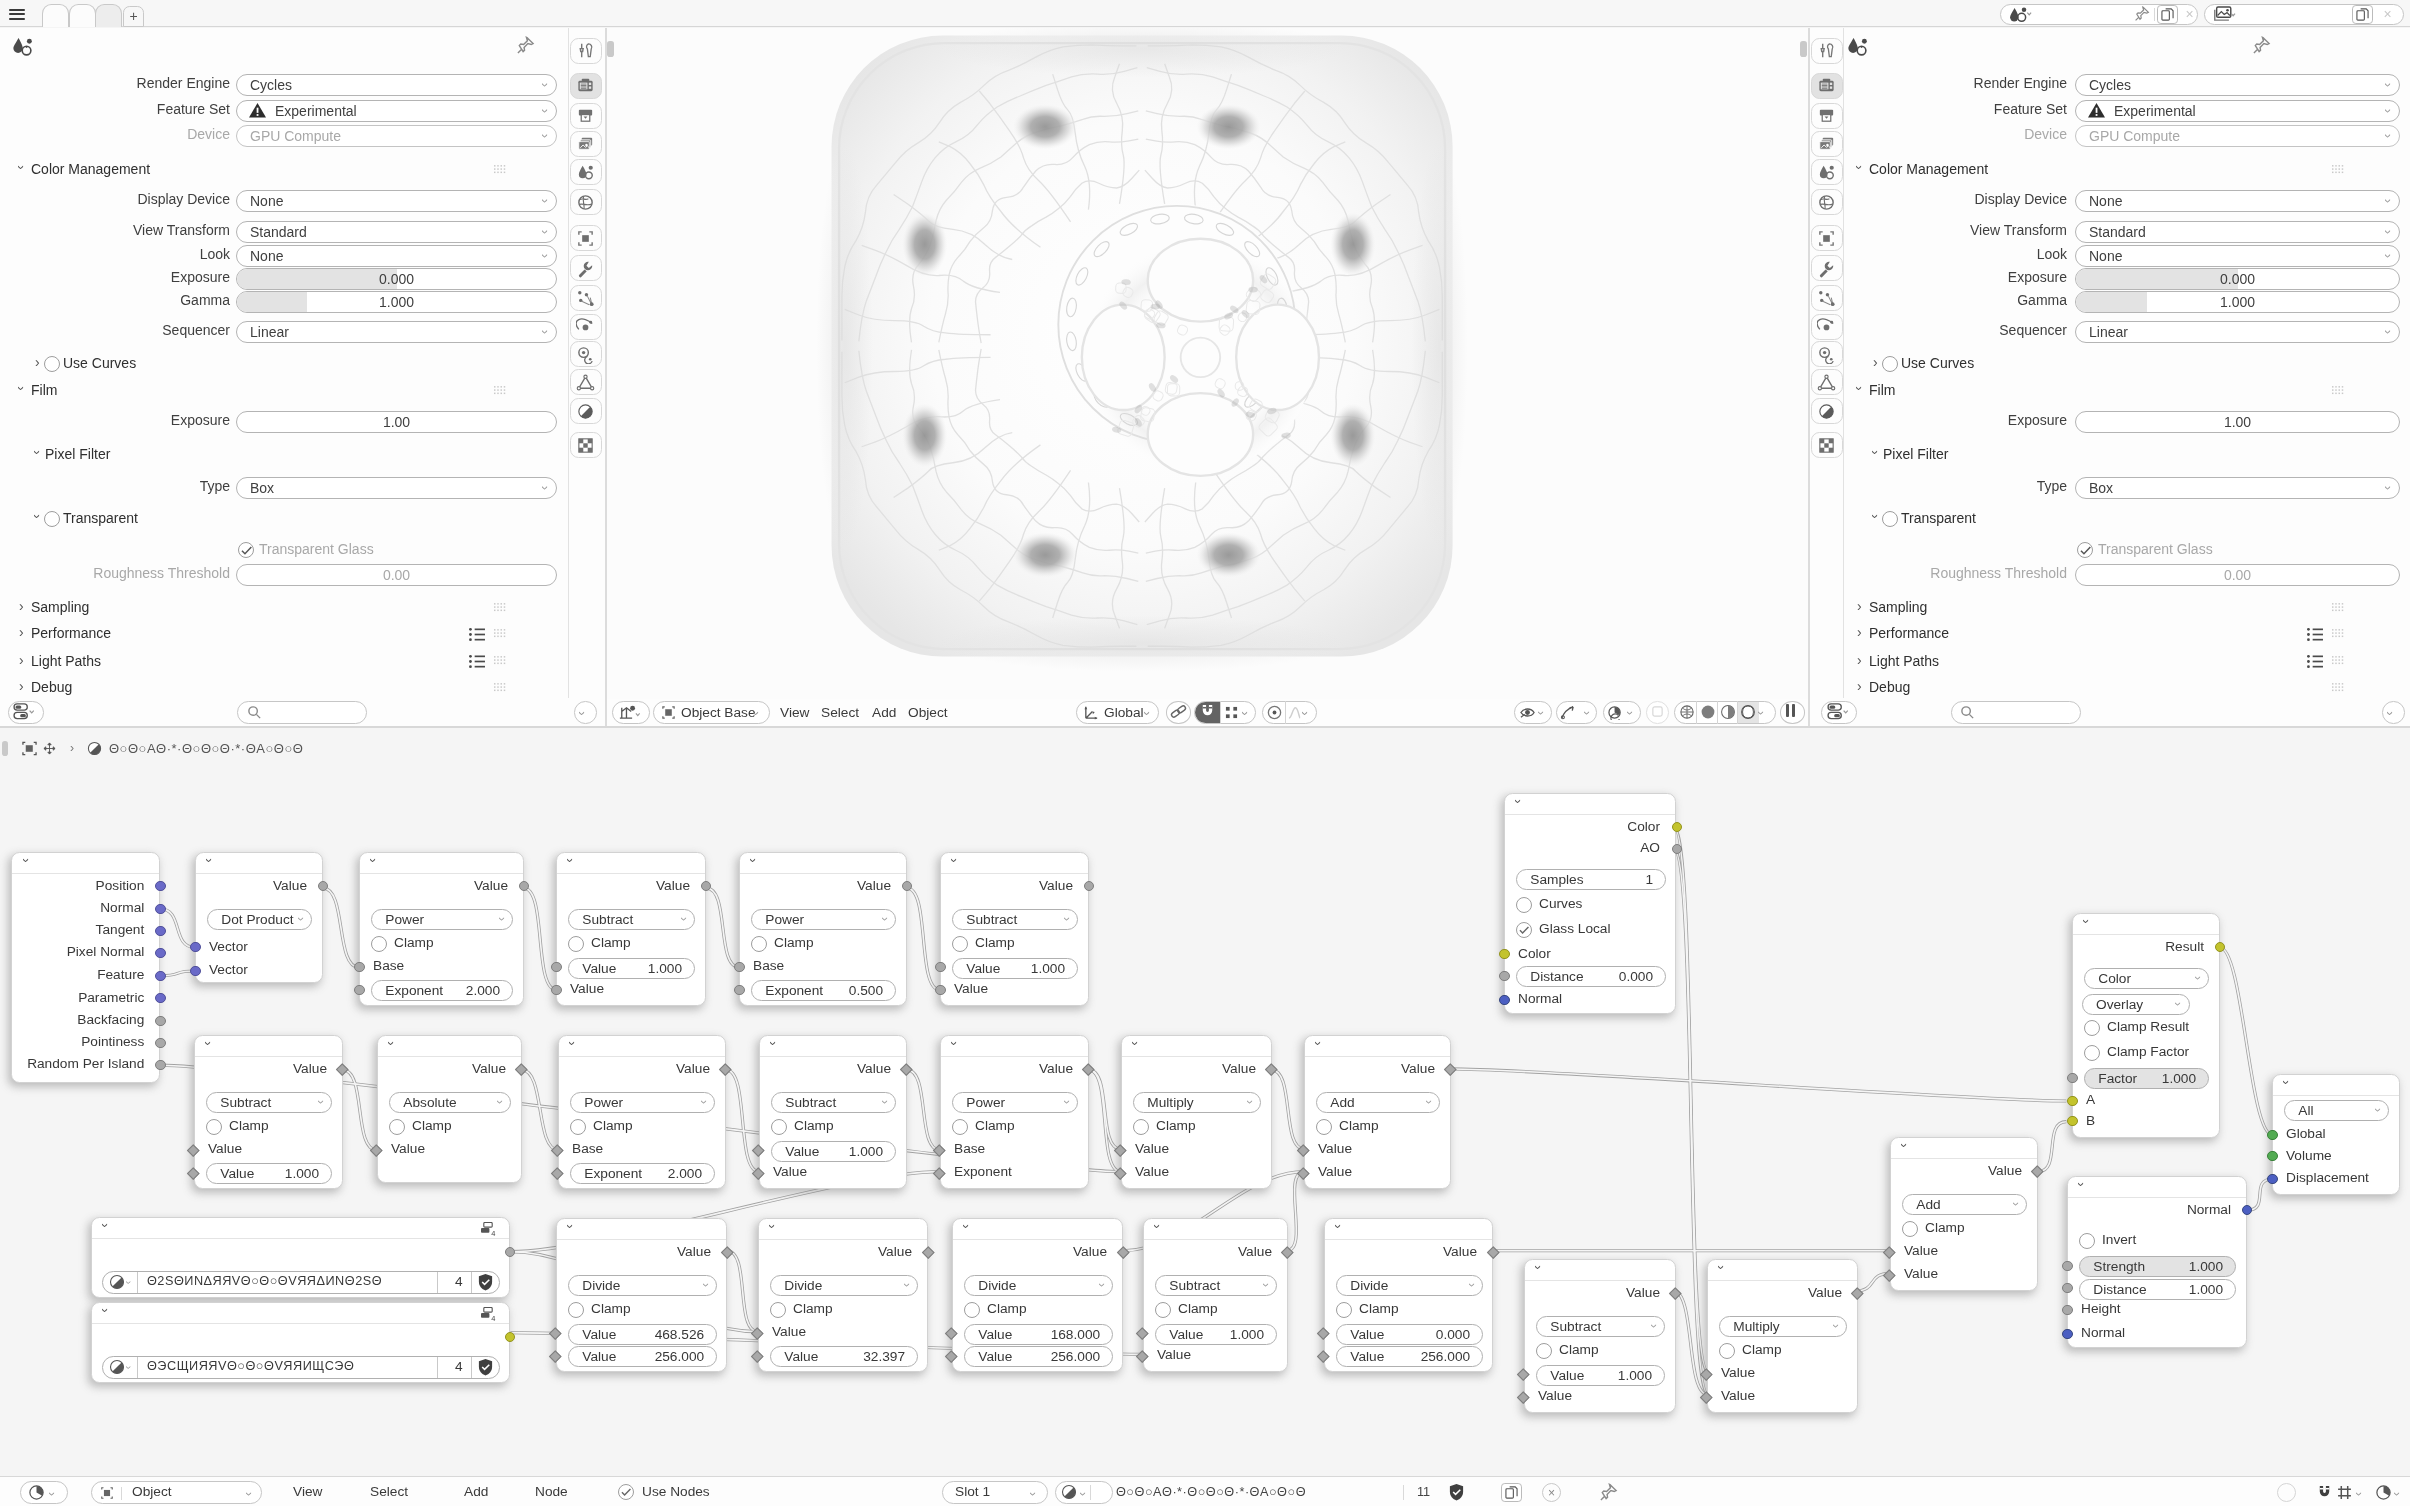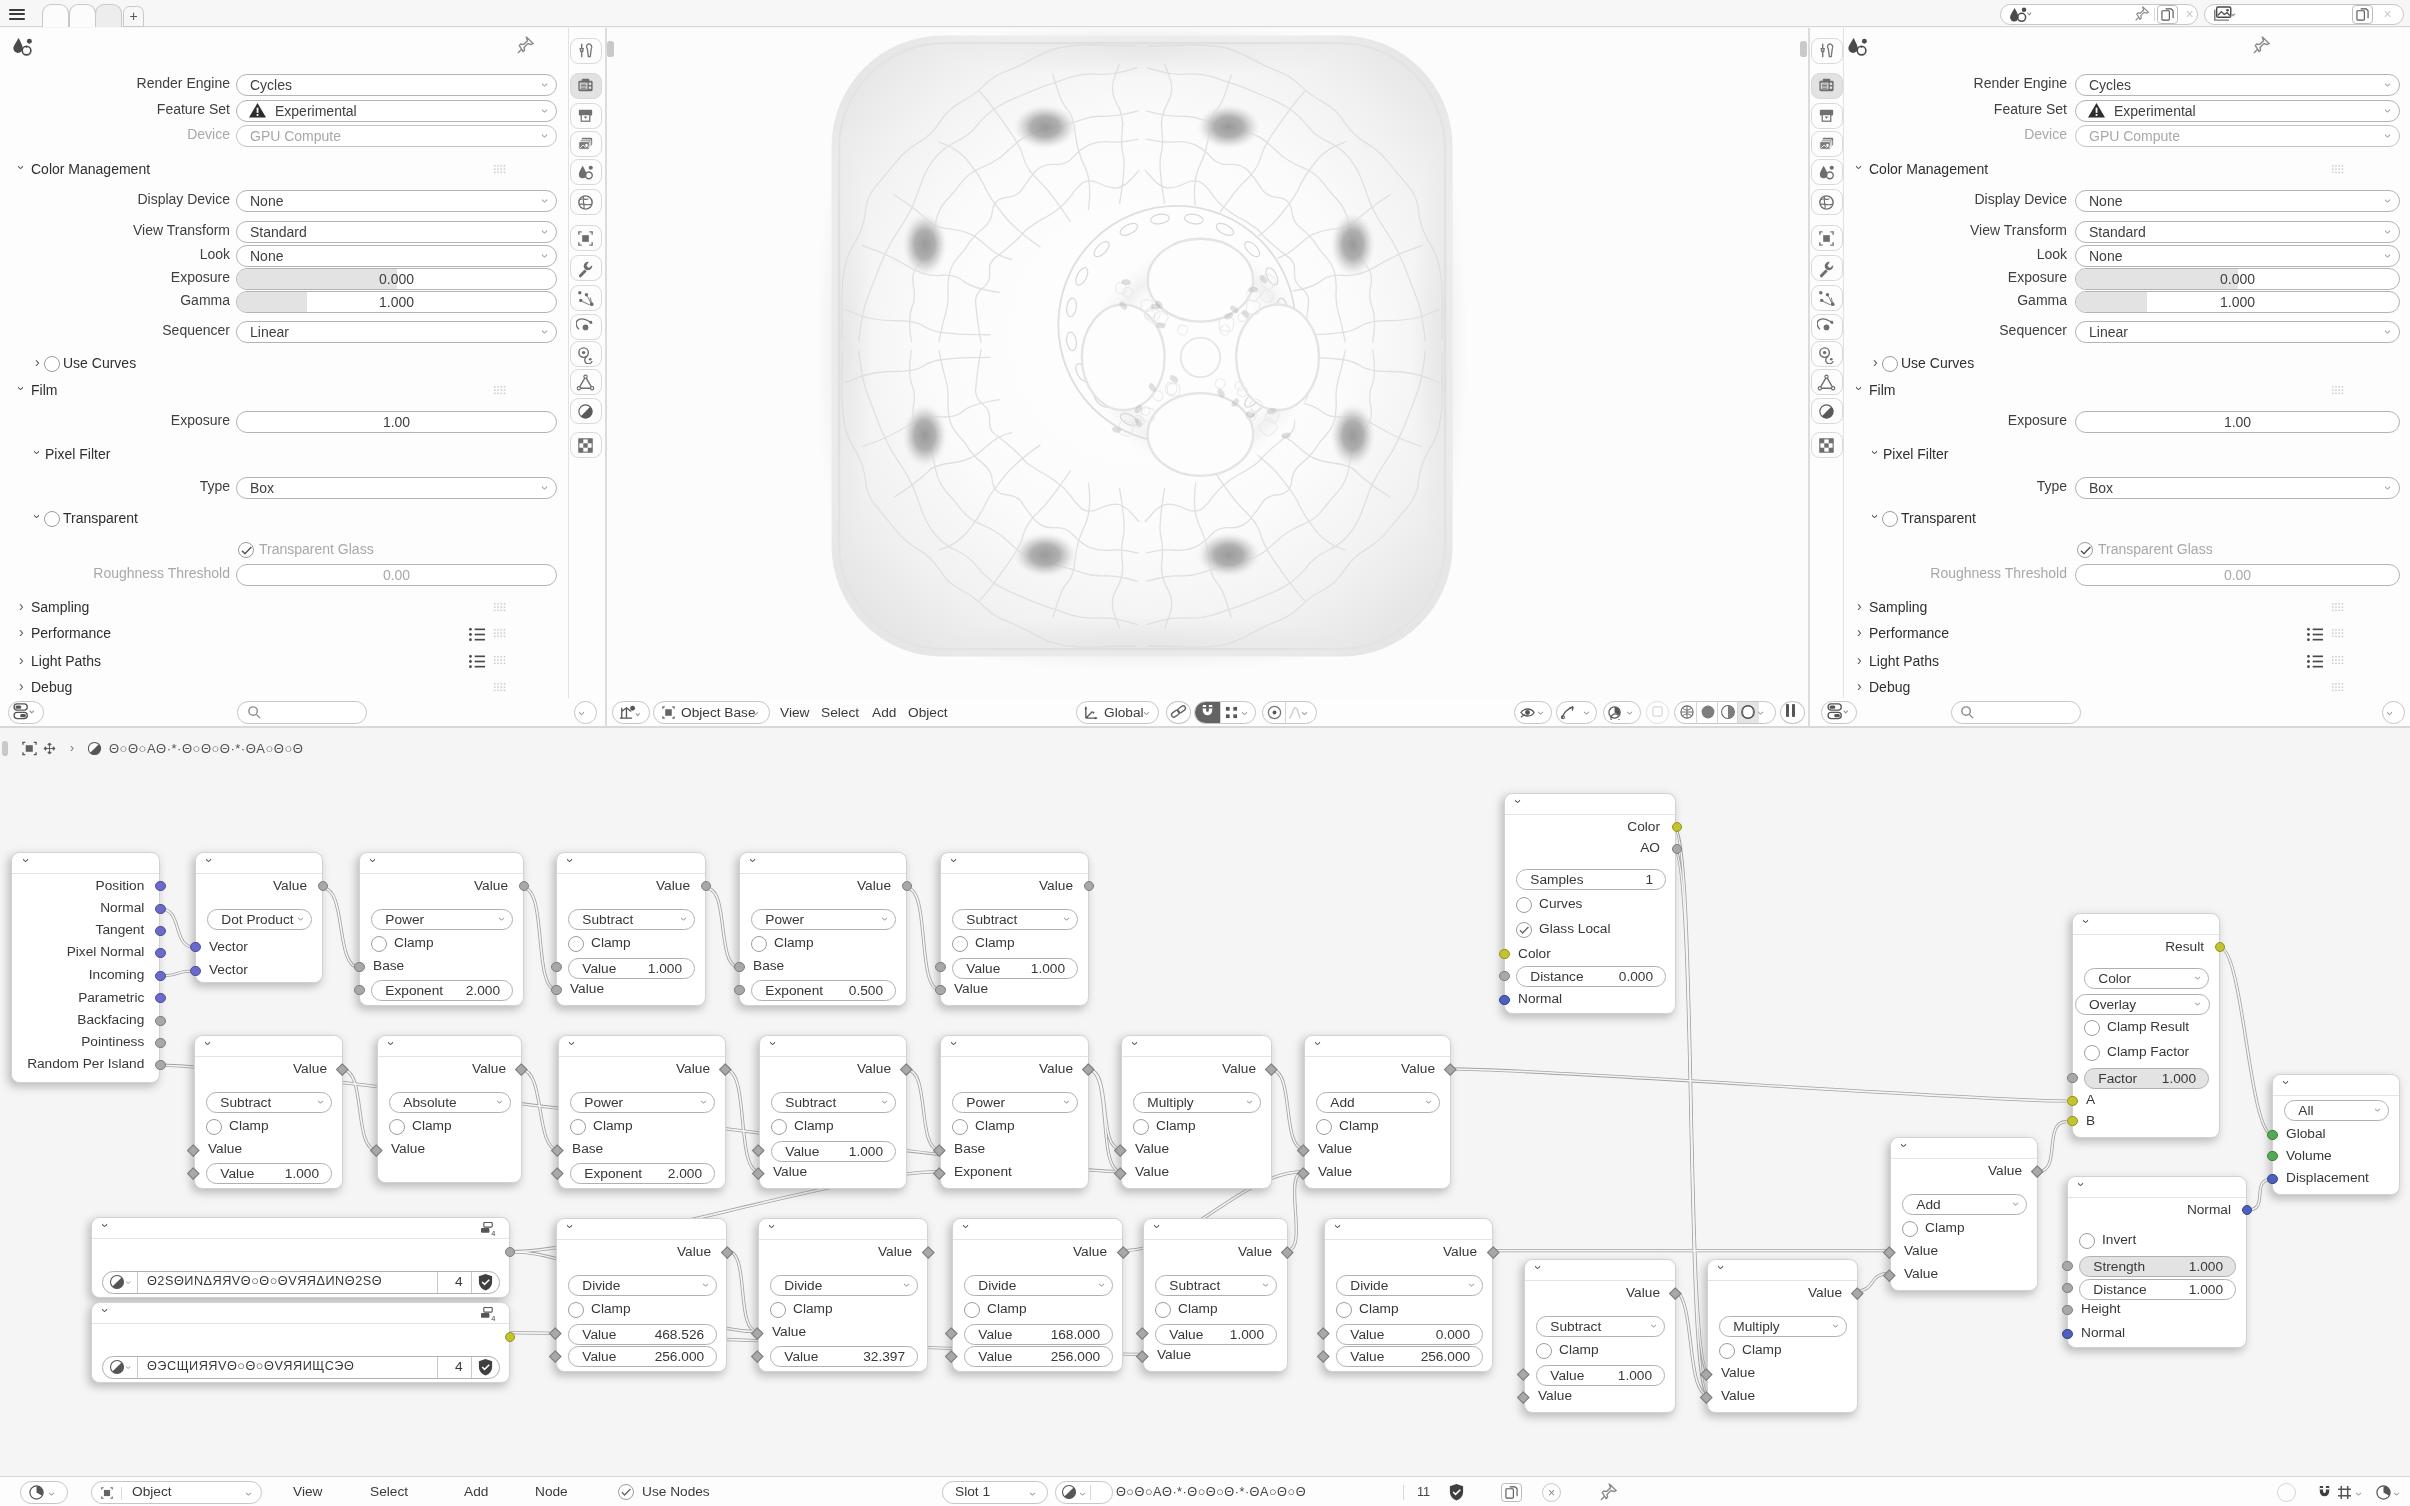--- a/index.html
+++ b/index.html
@@ -1078,21 +1078,21 @@
     <div class="nhead"></div>
     <div class="nchev">›</div>
     <div class="ntxt" style="right:15px;top:24.5px">Position</div>
     <div class="sock" style="left:143px;top:28px;background:#6a6ac8;border-color:#50509a"></div>
     <div class="ntxt" style="right:15px;top:47px">Normal</div>
     <div class="sock" style="left:143px;top:51px;background:#6a6ac8;border-color:#50509a"></div>
     <div class="ntxt" style="right:15px;top:69px">Tangent</div>
     <div class="sock" style="left:143px;top:73px;background:#6a6ac8;border-color:#50509a"></div>
     <div class="ntxt" style="right:15px;top:91px">Pixel Normal</div>
     <div class="sock" style="left:143px;top:95px;background:#6a6ac8;border-color:#50509a"></div>
-    <div class="ntxt" style="right:15px;top:114px">Incoming</div>
+    <div class="ntxt" style="right:15px;top:114px">Feature</div>
     <div class="sock" style="left:143px;top:118px;background:#6a6ac8;border-color:#50509a"></div>
     <div class="ntxt" style="right:15px;top:137px">Parametric</div>
     <div class="sock" style="left:143px;top:140px;background:#6a6ac8;border-color:#50509a"></div>
     <div class="ntxt" style="right:15px;top:159px">Backfacing</div>
     <div class="sock" style="left:143px;top:163px;background:#a8a8a8;border-color:#7e7e7e"></div>
     <div class="ntxt" style="right:15px;top:181px">Pointiness</div>
     <div class="sock" style="left:143px;top:185px;background:#a8a8a8;border-color:#7e7e7e"></div>
     <div class="ntxt" style="right:15px;top:203px">Random Per Island</div>
     <div class="sock" style="left:143px;top:207px;background:#a8a8a8;border-color:#7e7e7e"></div>
   </div>
@@ -1564,21 +1564,21 @@
 
 <div class="node" style="left:2072px;top:913px;width:148px;height:225px">
 <div class="nhead"></div>
     <div class="nchev">›</div>
 <div class="ntxt" style="right:15px;top:24.5px">Result</div>
     <div class="sock" style="left:142px;top:28px;background:#c3c32d;border-color:#93931f"></div>
 <div class="npill" style="left:11.3px;top:54px;width:125px">
       <div class="nlab">Color</div>
       <div class="narr">›</div>
     </div>
-<div class="npill" style="left:2px;top:80px;width:135px">
+<div class="npill" style="left:9px;top:80px;width:108px">
       <div class="nlab">Overlay</div>
       <div class="narr">›</div>
     </div>
 <div class="ncheck" style="left:11.3px;top:106px"></div>
     <div class="ntxt" style="left:34px;top:105px">Clamp Result</div>
 <div class="ncheck" style="left:11.3px;top:131px"></div>
     <div class="ntxt" style="left:34px;top:130px">Clamp Factor</div>
 <div class="npill" style="left:11.3px;top:154px;width:125px;background:#e3e3e3">
       <div class="nlab">Factor</div>
       <div class="nval">1.000</div>

